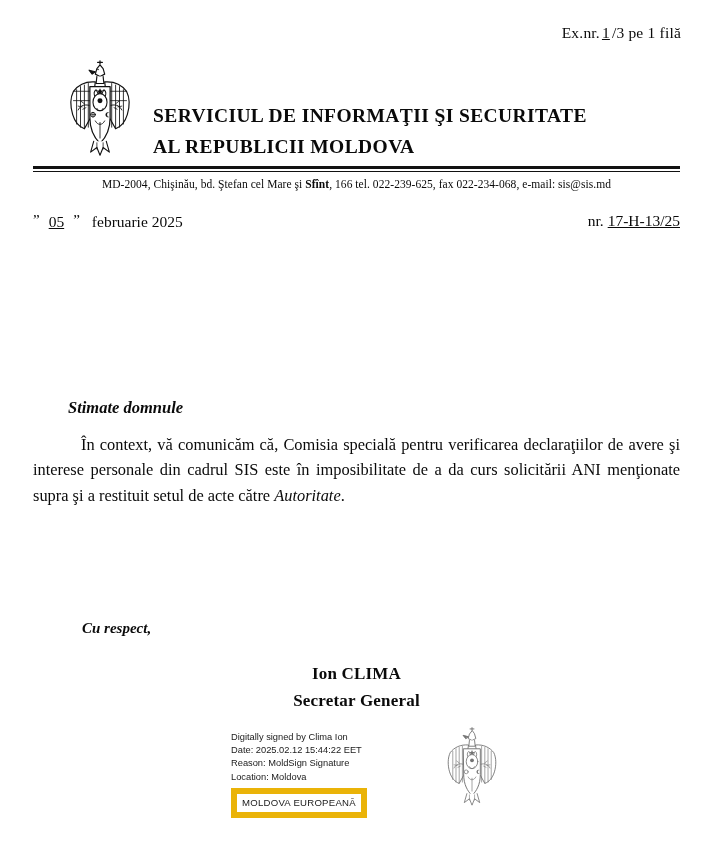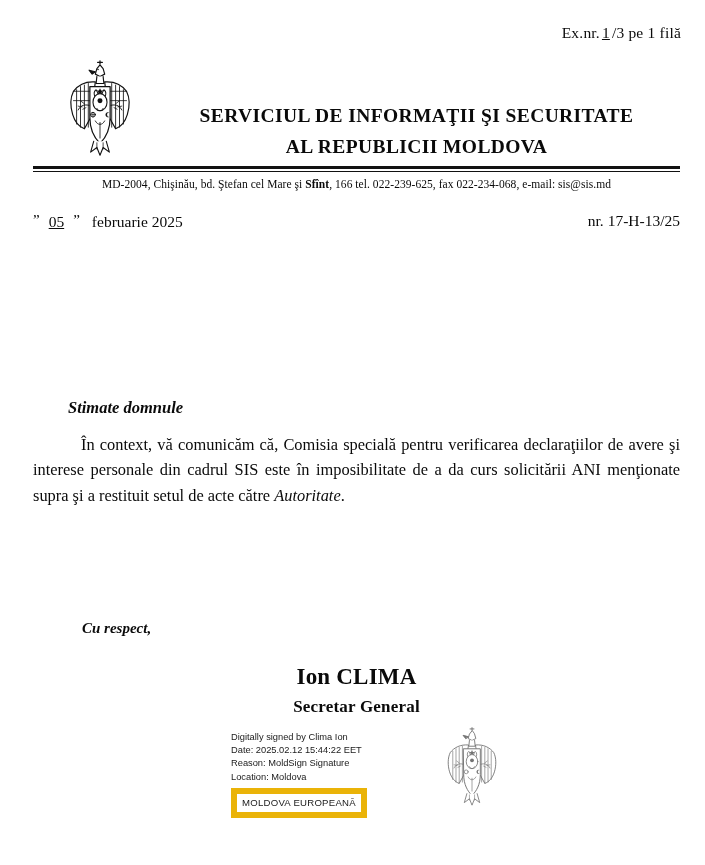--- a/index.html
+++ b/index.html
@@ -49,21 +49,20 @@
     left: 28px;
     top: 0px;
     width: 78px;
     height: 100px;
   }
   .org-titles {
     position: absolute;
     left: 120px;
     right: 0;
     top: 44px;
-    text-align: center;
   }
   .org-title-1 {
     font-size: 19.5px;
     font-weight: bold;
     letter-spacing: 0.4px;
     line-height: 1.25;
   }
   .org-title-2 {
     font-size: 19.5px;
     font-weight: bold;
@@ -131,20 +130,21 @@
     margin-left: 12px;
   }
   .nr-block {
     position: absolute;
     right: 0;
     top: 0;
     font-size: 15.5px;
     white-space: nowrap;
   }
   .nr-value {
+    text-decoration: underline;
     padding-left: 4px;
     margin-top: 28px;
   }
 
   
   .recipient {
     position: absolute;
     left: 33px;
     right: 25px;
     top: 266px;
@@ -203,21 +203,21 @@
 
   
   .signatory {
     position: absolute;
     left: 33px;
     right: 25px;
     top: 664px;
     text-align: center;
   }
   .sig-name {
-    font-size: 23px;
+    font-size: 17px;
     font-weight: bold;
     letter-spacing: 0.2px;
   }
   .sig-role {
     font-size: 17px;
     font-weight: bold;
     letter-spacing: 0.2px;
     margin-top: 7px;
   }
 

